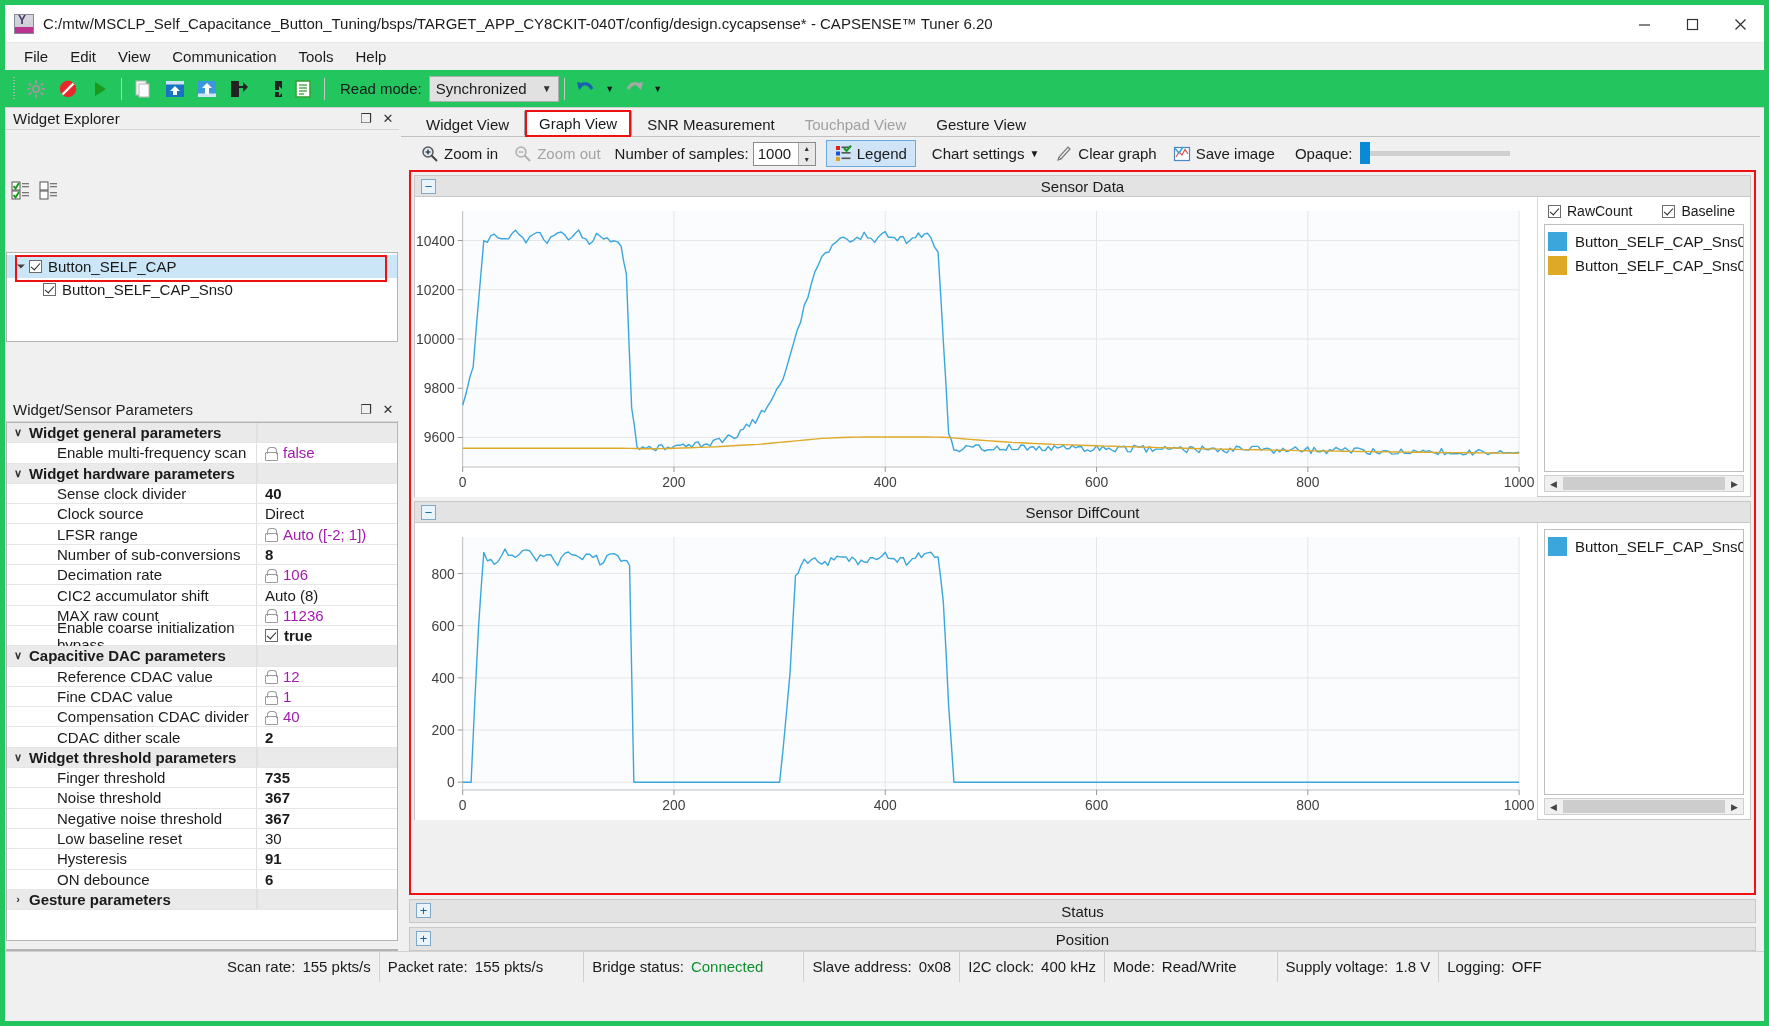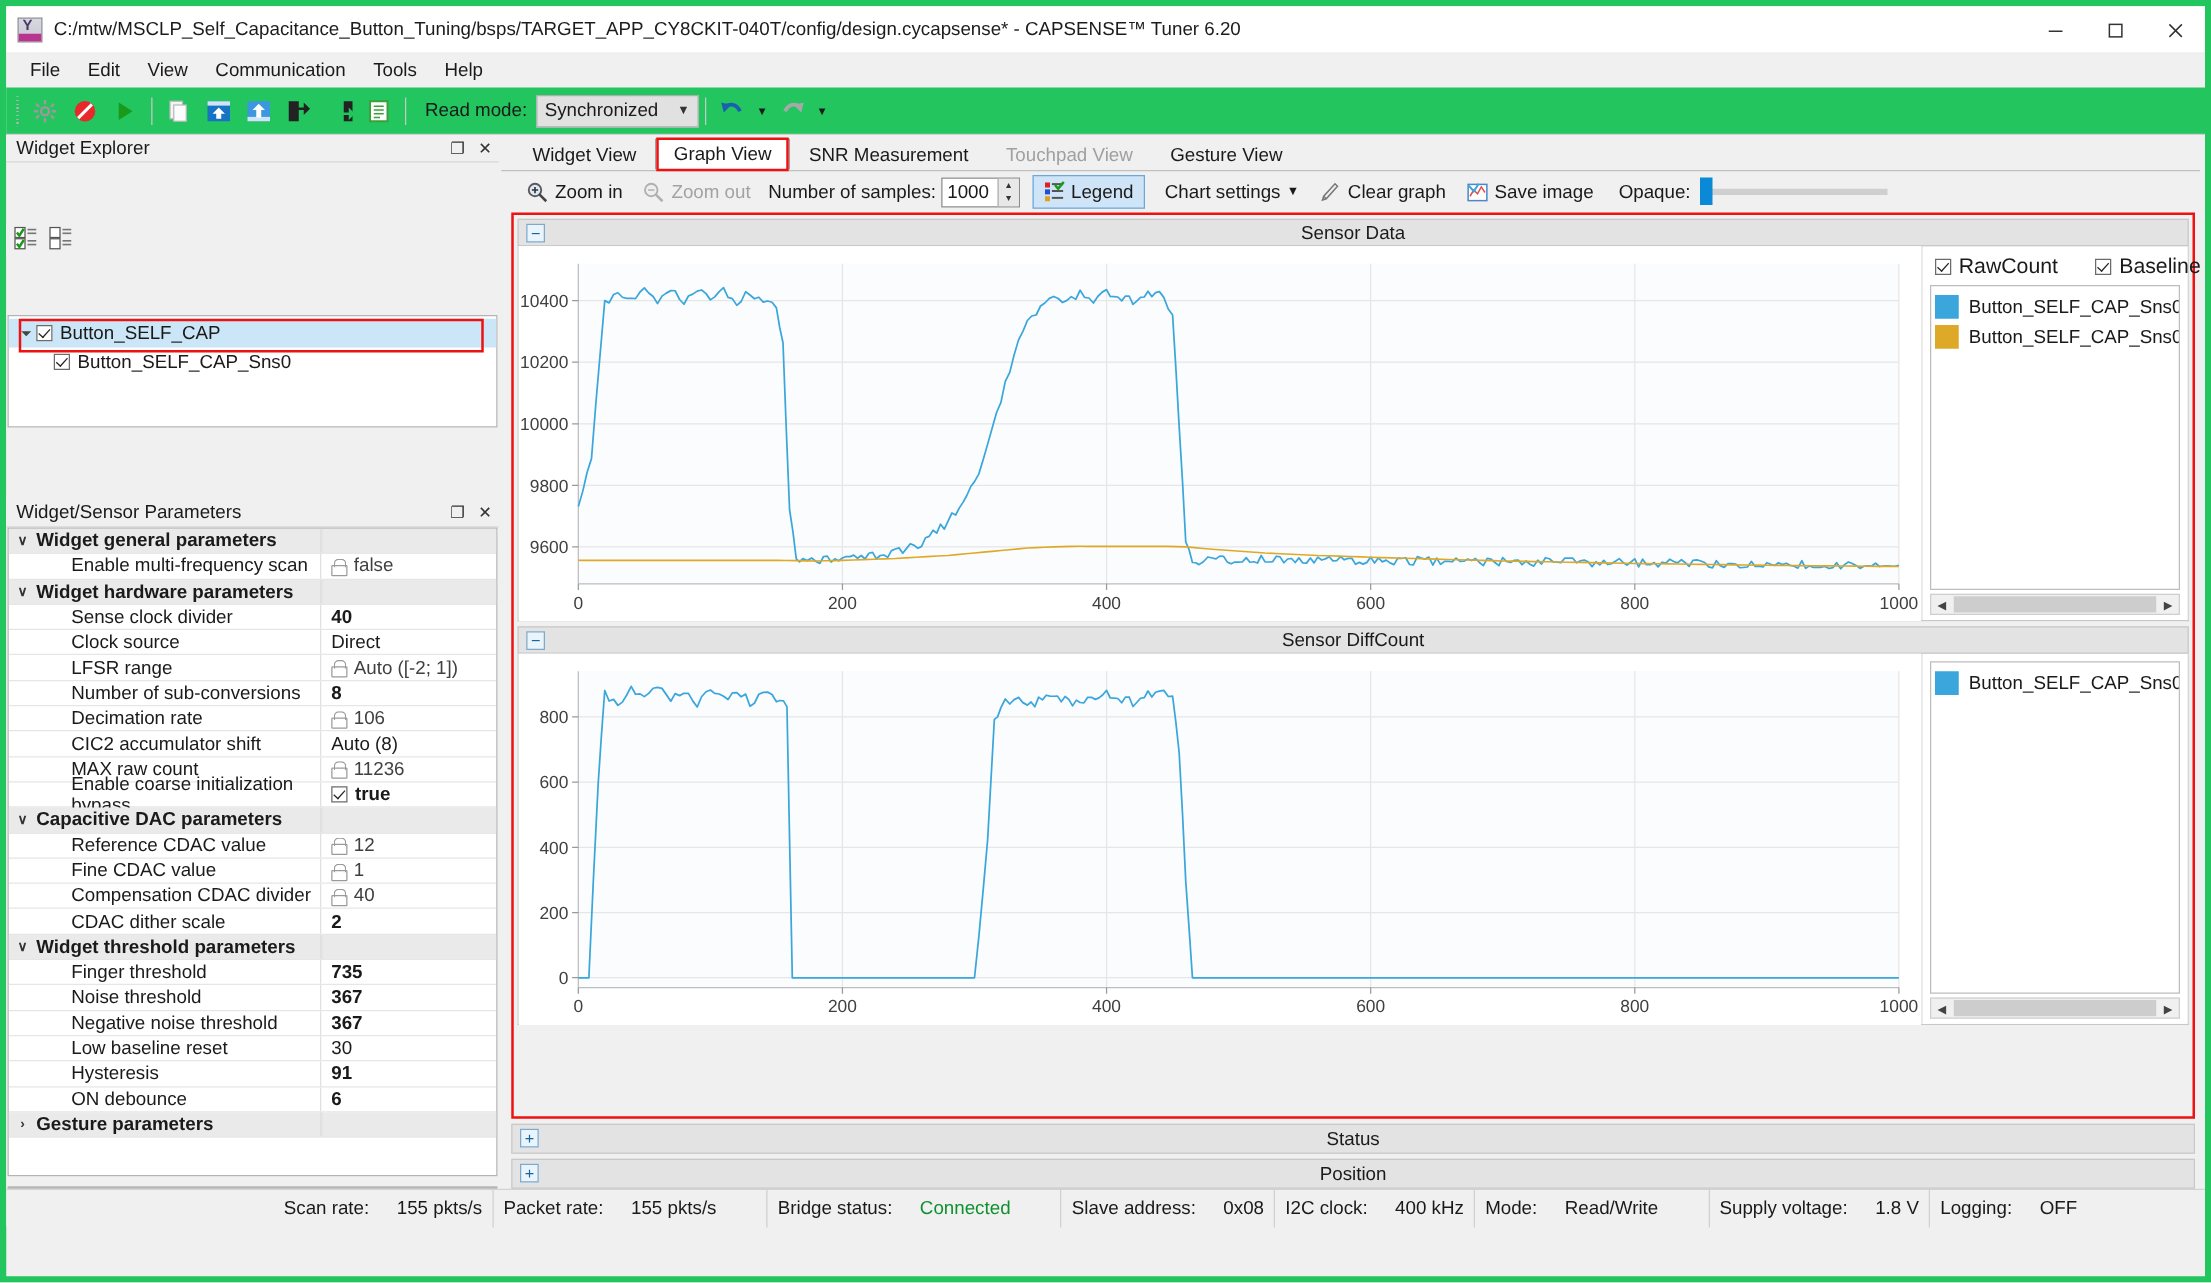--- a/index.html
+++ b/index.html
@@ -146,21 +146,21 @@
     width: 11px; height: 12px; margin-right: 7px; position: relative; flex: none;
   }
   .lock::before {
     content: ""; position: absolute; left: 1.5px; top: 0; width: 8px; height: 6px;
     border: 1.4px solid #9a9a9a; border-bottom: none; border-radius: 4px 4px 0 0;
   }
   .lock::after {
     content: ""; position: absolute; left: 0; top: 5px; width: 11px; height: 7px;
     border: 1.4px solid #9a9a9a; border-radius: 1px;
   }
-  .dim { color: #404040; }
+  .dim { color: #a21caf; }
   .bold { font-weight: bold; }
 
   .params-blank { flex: 1; background: #fff; border: 1px solid #b4b4b4;
      margin: 8px 1px 0 1px; }
 
   
   .rightcol { flex: 1; display: flex; flex-direction: column; position: relative;
     padding: 0 4px 0 2px; }
 
   .tabs { height: 27px; display: flex; align-items: flex-end; padding-left: 10px;
@@ -213,21 +213,21 @@
   .sec-toggle {
     position: absolute; left: 6px; top: 3px; width: 15px; height: 15px;
     background: #eaf4fc; border: 1px solid #7fa8c9; display: flex;
     align-items: center; justify-content: center; font-size: 13px; color: #1466a0;
     line-height: 1;
   }
   .chart-body { display: flex; background: #fff; border: 1px solid #c8c8c8; border-top: none; }
   .plot-wrap { flex: 1; position: relative; background: #fff; }
   .legend-wrap { width: 213px; flex: none; border-left: 1px solid #d8d8d8;
      display: flex; flex-direction: column; padding: 6px 6px 4px 6px; background: #fff; }
-  .legend-checks { display: flex; gap: 30px; font-size: 17px; padding-bottom: 5px; padding-left: 4px;}
+  .legend-checks { display: flex; gap: 30px; font-size: 14px; padding-bottom: 5px; padding-left: 4px;}
   .legend-checks span { display: flex; align-items: center; }
   .legend-list { flex: 1; border: 1px solid #bdbdbd; background: #fff; padding: 4px 3px; overflow: hidden; }
   .leg-item { display: flex; align-items: center; gap: 8px; font-size: 15px; height: 24px;
      white-space: nowrap; }
   .swatch { width: 19px; height: 19px; flex: none; }
   .hscroll { height: 17px; display: flex; align-items: center; background: #f0f0f0;
      border: 1px solid #cfcfcf; margin-top: 3px; }
   .hscroll .arw { width: 17px; text-align: center; font-size: 9px; color: #444; }
   .hscroll .bar { flex: 1; height: 13px; background: #cdcdcd; margin: 0 1px; }
 
@@ -236,21 +236,21 @@
     font-size: 15px; margin-top: 4px; }
 
   svg.plot { display: block; }
   .tick { font-size: 14px; fill: #404040; font-family: "Liberation Sans", sans-serif; }
 
   
   .statusbar {
     height: 30px; background: #f0f0f0; display: flex; align-items: center;
     border-top: 1px solid #d2d2d2; font-size: 15px;
   }
-  .sb-cell { display: flex; align-items: center; height: 100%; padding: 0 8px; gap: 22px; }
+  .sb-cell { display: flex; align-items: center; height: 100%; padding: 0 8px; gap: 7px; }
   .sb-sep { width: 1px; height: 30px; background: #d0d0d0; }
   .sb-key { color: #1a1a1a; }
   .sb-val { color: #1a1a1a; }
   .sb-val.green { color: #0f9030; }
 </style>
 </head>
 <body>
 
 <div id="app">
 

